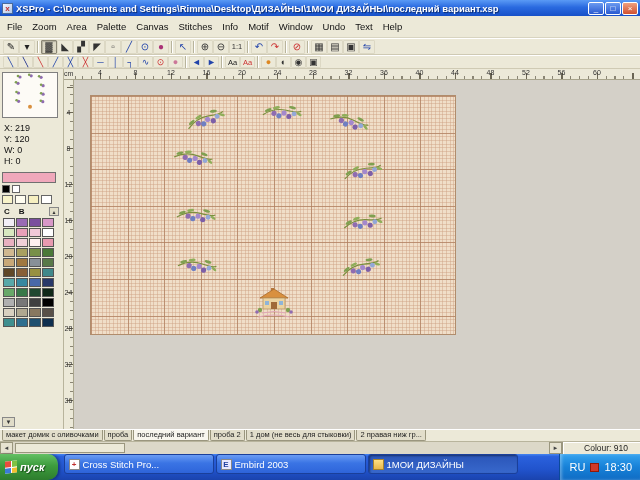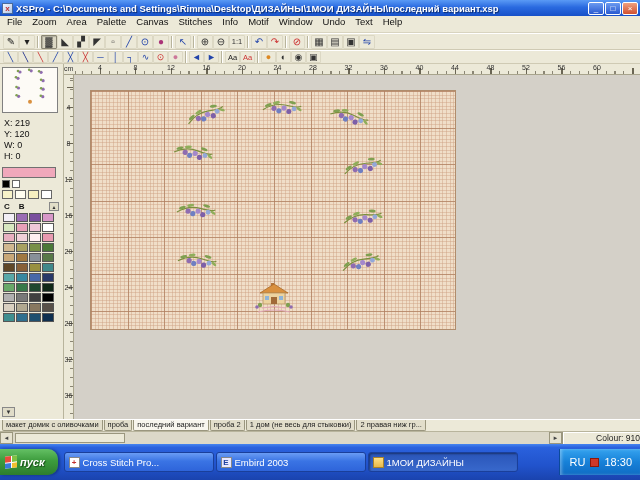--- a/index.html
+++ b/index.html
@@ -5,21 +5,21 @@
 *{box-sizing:border-box;margin:0;padding:0}
 body{width:640px;height:480px;font-family:"Liberation Sans",sans-serif;overflow:hidden}
 .screen{width:640px;height:480px;display:flex;flex-direction:column;background:#ECE9D8;position:relative;overflow:hidden}
 
 .titlebar{height:16px;flex:0 0 auto;background:linear-gradient(180deg,#5a9af5 0%,#2a6ae0 45%,#1650c8 100%);display:flex;align-items:center;padding:0 2px;color:#fff}
 .app-icon{width:11px;height:11px;background:linear-gradient(135deg,#f4f4fc,#b0c8e8);border:1px solid #4a6a9a;font-size:8px;line-height:9px;text-align:center;color:#c03030;font-weight:bold;margin-right:3px}
 .title-text{font-size:9.5px;font-weight:bold;white-space:nowrap;overflow:hidden;flex:1;text-shadow:1px 1px 1px #0a2a6a}
 .win-btn{width:16px;height:13px;margin-left:1px;border:1px solid #fff;border-radius:2px;font-size:8px;line-height:11px;text-align:center;color:#fff;background:linear-gradient(180deg,#6a9af0,#2a5ad0)}
 .win-btn.close{background:linear-gradient(180deg,#f0a080,#d05030)}
 
-.menubar{height:17px;flex:0 0 auto;display:flex;font-size:9.5px;padding-left:2px;border-bottom:1px solid #d8d4c0;background:#ECE9D8}
+.menubar{height:22px;flex:0 0 auto;display:flex;align-items:center;font-size:9.5px;padding-left:2px;border-bottom:1px solid #d8d4c0;background:#ECE9D8}
 .menu-item{padding:0 5px;color:#111}
 .toolbar{display:flex;align-items:center;padding-left:3px;border-bottom:1px solid #cfcab4;border-top:1px solid #fff;background:#ECE9D8;flex:0 0 auto}
 .toolbar.row1{height:17px}
 .toolbar.row2{height:14px}
 .tb-btn{width:16px;height:14px;display:flex;align-items:center;justify-content:center;font-size:10px;color:#223;border:1px solid #dcd8c4;border-radius:1px;background:#ece9d8}
 .tb-btn.pressed{border:1px solid #8a8674;background:#dcd8c4;box-shadow:inset 1px 1px 1px rgba(0,0,0,.2)}
 .row2 .tb-btn{width:15px;height:12px;font-size:9px}
 .tb-sep{width:2px;height:12px;border-left:1px solid #b8b49c;border-right:1px solid #fff;margin:0 2px}
 
 .main{flex:1;display:flex;min-height:0}
@@ -59,23 +59,23 @@
 .motif{position:absolute}
 
 .tabsrow{height:12px;flex:0 0 auto;background:#ECE9D8;border-top:1px solid #fff;display:flex;align-items:stretch;padding-left:2px;overflow:hidden}
 .tab{font-size:7.5px;line-height:10px;padding:0 3px;border:1px solid #9a967e;border-top:none;border-radius:0 0 2px 2px;background:#e2decb;margin-right:1px;white-space:nowrap;color:#222}
 .tab.active{background:#f8f6ee;font-weight:normal}
 
 .statusrow{height:13px;flex:0 0 auto;background:#ECE9D8;border-top:1px solid #b8b49c;display:flex;align-items:stretch}
 .scroll-btn{width:13px;border:1px solid #9a967e;background:#e6e2d0;font-size:6px;display:flex;align-items:center;justify-content:center;color:#444}
 .scroll-track{flex:1;position:relative;background:#dcd8c8}
 .scroll-thumb{position:absolute;left:2px;top:1px;bottom:1px;width:110px;background:#ece9d8;border:1px solid #9a967e}
-.status-colour{width:78px;border-left:1px solid #9a967e;background:#ece9d8;font-size:8.5px;display:flex;align-items:center;justify-content:flex-end;padding-right:0;color:#222;box-shadow:inset 1px 1px 0 #fff}
-
-.taskbar{height:36px;flex:0 0 auto;background:linear-gradient(180deg,#4584f0 0%,#2a61dd 10%,#2153cc 60%,#1a43ae 100%);display:flex;align-items:center}
+.status-colour{width:78px;border-left:1px solid #9a967e;background:#ece9d8;font-size:8.5px;display:flex;align-items:center;justify-content:flex-end;padding-right:12px;color:#222;box-shadow:inset 1px 1px 0 #fff}
+
+.taskbar{height:26px;flex:0 0 auto;background:linear-gradient(180deg,#4584f0 0%,#2a61dd 10%,#2153cc 60%,#1a43ae 100%);display:flex;align-items:flex-start}
 .startbtn{height:26px;display:flex;align-items:center;gap:3px;padding:0 13px 0 5px;background:linear-gradient(180deg,#64c064 0%,#3d9c3d 45%,#2d7d2d 100%);border-radius:0 10px 10px 0;box-shadow:2px 0 3px rgba(0,0,0,.35);color:#fff;font-style:italic;font-weight:bold;font-size:11px;text-shadow:1px 1px 1px #1a4a1a}
 .flag{width:12px;height:12px;display:grid;grid-template-columns:1fr 1fr;grid-template-rows:1fr 1fr;gap:1px;background:#fff;transform:skewY(-6deg)}
 .flag i:nth-child(1){background:#e84c3c}.flag i:nth-child(2){background:#7fc242}.flag i:nth-child(3){background:#3a7bd8}.flag i:nth-child(4){background:#f0c030}
 .tasks{display:flex;align-items:center;margin-left:6px;gap:2px}
 .task{width:150px;height:20px;display:flex;align-items:center;gap:3px;padding:0 4px;background:linear-gradient(180deg,#6a9cf4,#3a74e4 45%,#2e64da);border:1px solid #1a3f9a;border-radius:3px;color:#fff;font-size:9.5px;white-space:nowrap;overflow:hidden}
 .task.active{background:linear-gradient(180deg,#2a55b8,#3868cc);box-shadow:inset 1px 1px 2px rgba(0,0,0,.4)}
 .ticon{flex:0 0 auto;width:11px;height:11px;font-size:8px;line-height:10px;text-align:center}
 .ticon.cross{background:#fff;color:#c03030;font-weight:bold;border:1px solid #888}
 .ticon.embird{background:#e8e8ff;color:#2040a0;font-weight:bold;border:1px solid #888}
 .ticon.folder{background:linear-gradient(180deg,#ffe084,#e8b84a);border:1px solid #a8822a}

